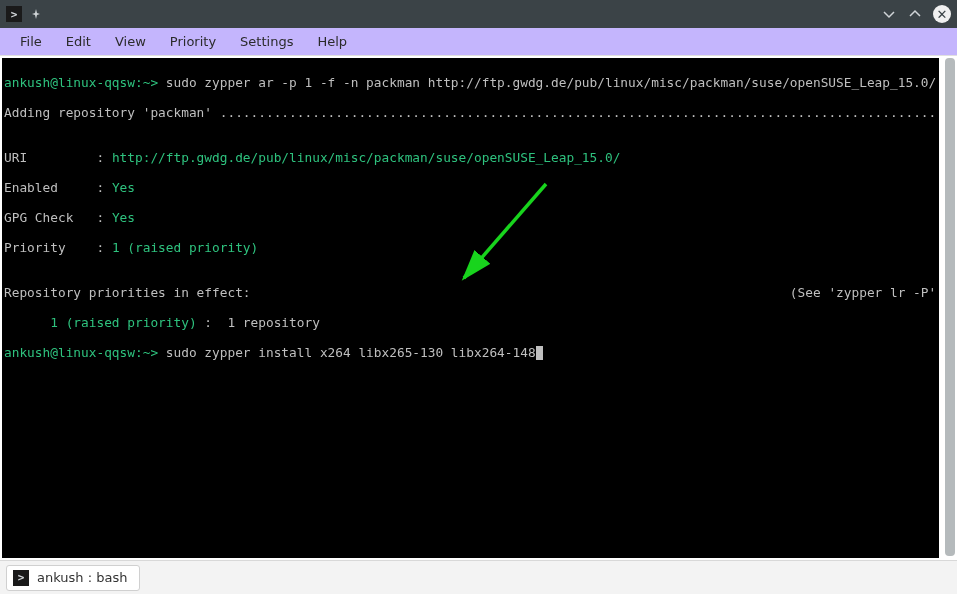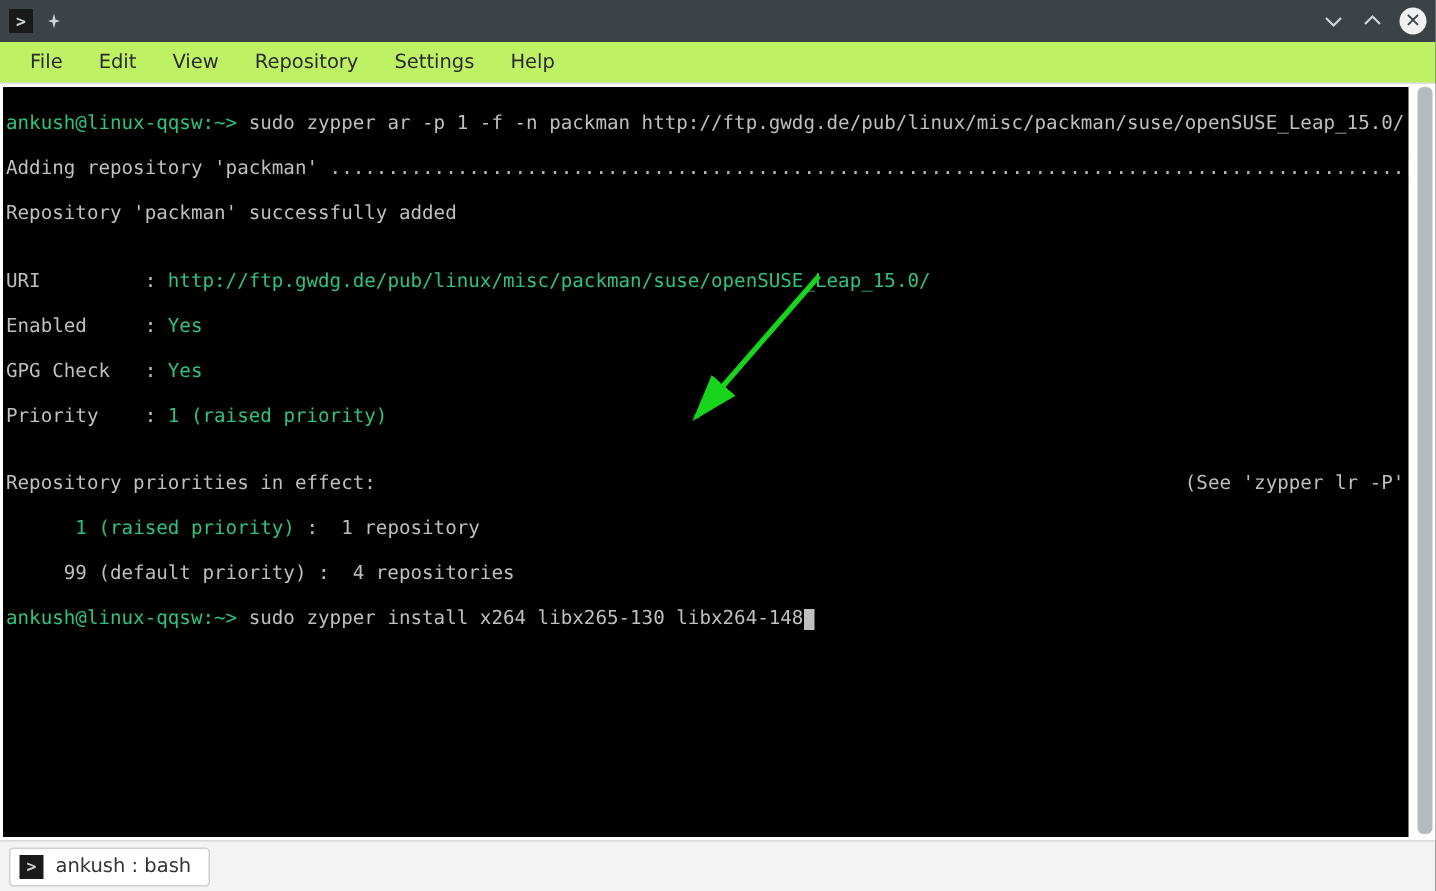--- a/index.html
+++ b/index.html
@@ -67,21 +67,21 @@
       border-radius: 50%;
       background: #f0f0f0;
       color: #3b4347;
       display: flex;
       align-items: center;
       justify-content: center;
       font-weight: bold;
       font-size: 13px;
     }
     .menubar {
-      background: #bef264;
+      background: #c4b5fd;
       height: 28px;
       display: flex;
       align-items: center;
       padding: 0 8px;
       gap: 0;
       border-bottom: 1px solid #e0e0e0;
     }
     .menu-item {
       padding: 4px 12px;
       color: #2b2b2b;
@@ -191,39 +191,37 @@
         </svg>
     </div>
     <div class="close-btn">✕</div>
   </div>
 </div>
 
 <div class="menubar">
   <div class="menu-item">File</div>
   <div class="menu-item">Edit</div>
   <div class="menu-item">View</div>
-  <div class="menu-item">Repository</div>
+  <div class="menu-item">Priority</div>
   <div class="menu-item">Settings</div>
   <div class="menu-item">Help</div>
 </div>
 
 <div class="terminal-wrap">
   <div class="terminal">
 <div class="line"><span class="prompt">ankush@linux-qqsw:~&gt;</span><span class="cmd"> sudo zypper ar -p 1 -f -n packman http://ftp.gwdg.de/pub/linux/misc/packman/suse/openSUSE_Leap_15.0/ packman</span></div>
 <div class="line"><span>Adding repository 'packman' </span><span>.............................................................................................</span><span>[done]</span></div>
-<div class="line">Repository 'packman' successfully added</div>
 <div class="line"></div>
 <div class="line"><span>URI         : </span><span class="green">http://ftp.gwdg.de/pub/linux/misc/packman/suse/openSUSE_Leap_15.0/</span></div>
 <div class="line"><span>Enabled     : </span><span class="green">Yes</span></div>
 <div class="line"><span>GPG Check   : </span><span class="green">Yes</span></div>
 <div class="line"><span>Priority    : </span><span class="green">1 (raised priority)</span></div>
 <div class="line"></div>
 <div class="line"><span>Repository priorities in effect:</span><span>                                                                      (See 'zypper lr -P' for details)</span></div>
 <div class="line"><span>      </span><span class="green">1 (raised priority) </span><span>:  1 repository</span></div>
-<div class="line">     99 (default priority) :  4 repositories</div>
 <div class="line"><span class="prompt">ankush@linux-qqsw:~&gt;</span><span class="cmd"> sudo zypper install x264 libx265-130 libx264-148</span><span class="cursor"></span></div>
 
     <svg class="arrow" style="left:452px; top:120px;" width="100" height="110">
       <defs>
         <marker id="ahead" markerWidth="10" markerHeight="10" refX="8" refY="3" orient="auto">
           <path d="M0,0 L0,6 L9,3 Z" fill="#18d41d"></path>
         </marker>
       </defs>
       <line x1="92" y1="6" x2="10" y2="100" stroke="#18d41d" stroke-width="3.5" marker-end="url(#ahead)"></line>
     </svg>

